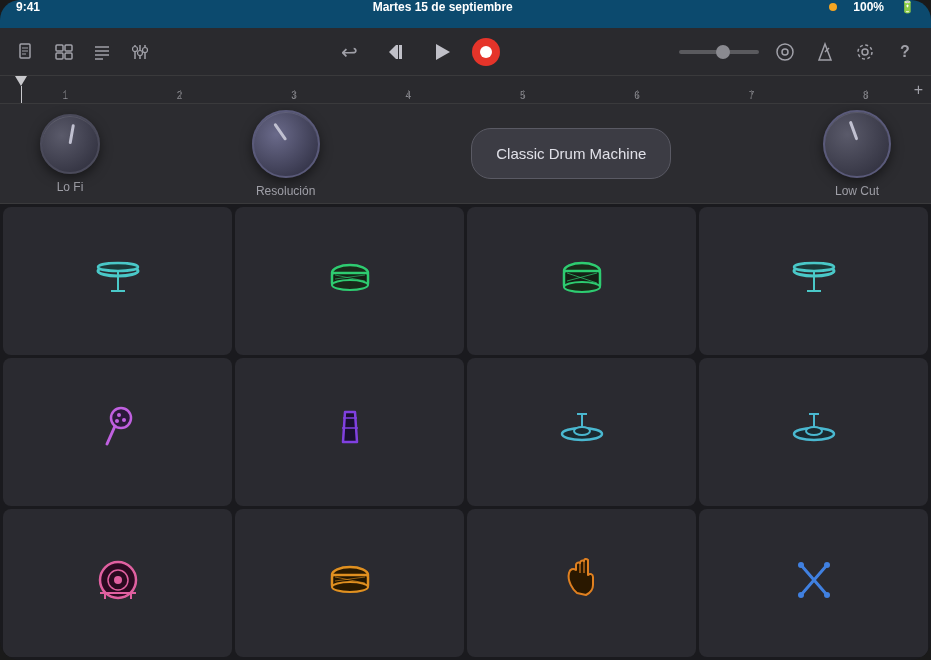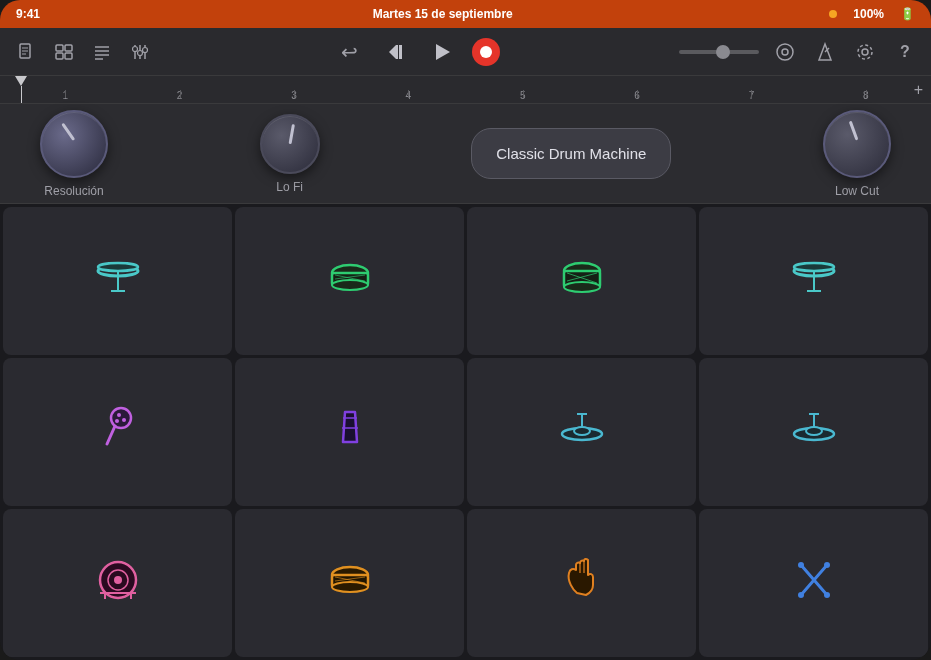--- a/index.html
+++ b/index.html
@@ -8,24 +8,24 @@
       height: 660px;
       background: #1a1a1a;
       font-family: -apple-system, 'Helvetica Neue', sans-serif;
       overflow: hidden;
       border-radius: 20px;
       position: relative;
     }
 
     
     .status-bar {
-      background: #c2410c;
+      background: #0c4a6e;
       height: 28px;
       display: flex;
-      align-items: center;
+      align-items: flex-start;
       justify-content: space-between;
       padding: 0 16px;
       color: white;
       font-size: 12px;
       font-weight: 600;
     }
     .status-left { display: flex; align-items: center; gap: 6px; }
     .status-center { font-size: 12px; font-weight: 600; padding-left: 16px; }
     .status-right { display: flex; align-items: center; gap: 16px; font-size: 12px; }
 
@@ -377,30 +377,30 @@
       <div class="ruler-mark">5</div>
       <div class="ruler-mark">6</div>
       <div class="ruler-mark">7</div>
       <div class="ruler-mark">8</div>
     </div>
   <span class="plus-btn">+</span>
 </div>
 
 <div class="controls-area">
   <div class="knob-group">
+    <div class="knob" style="background:radial-gradient(circle at 35% 35%, #5a5a6a, #2a2a38);">
+      <div class="knob-indicator knob-indicator-lofi"></div>
+    </div>
+    <span class="knob-label">Lo Fi</span>
+  </div>
+  <div class="knob-group">
     <div class="knob knob-large">
       <div class="knob-indicator" style="transform:translateX(-50%) rotate(-35deg);"></div>
     </div>
     <span class="knob-label">Resolución</span>
-  </div>
-  <div class="knob-group">
-    <div class="knob" style="background:radial-gradient(circle at 35% 35%, #5a5a6a, #2a2a38);">
-      <div class="knob-indicator knob-indicator-lofi"></div>
-    </div>
-    <span class="knob-label">Lo Fi</span>
   </div>
   <div class="instrument-name-badge">
     <span>Classic Drum Machine</span>
   </div>
   <div class="controls-right">
     <div class="knob-group">
       <div class="knob knob-large" style="background:radial-gradient(circle at 35% 35%, #5a5a6a, #2a2a38);">
         <div class="knob-indicator knob-indicator-lowcut"></div>
       </div>
       <span class="knob-label">Low Cut</span>

